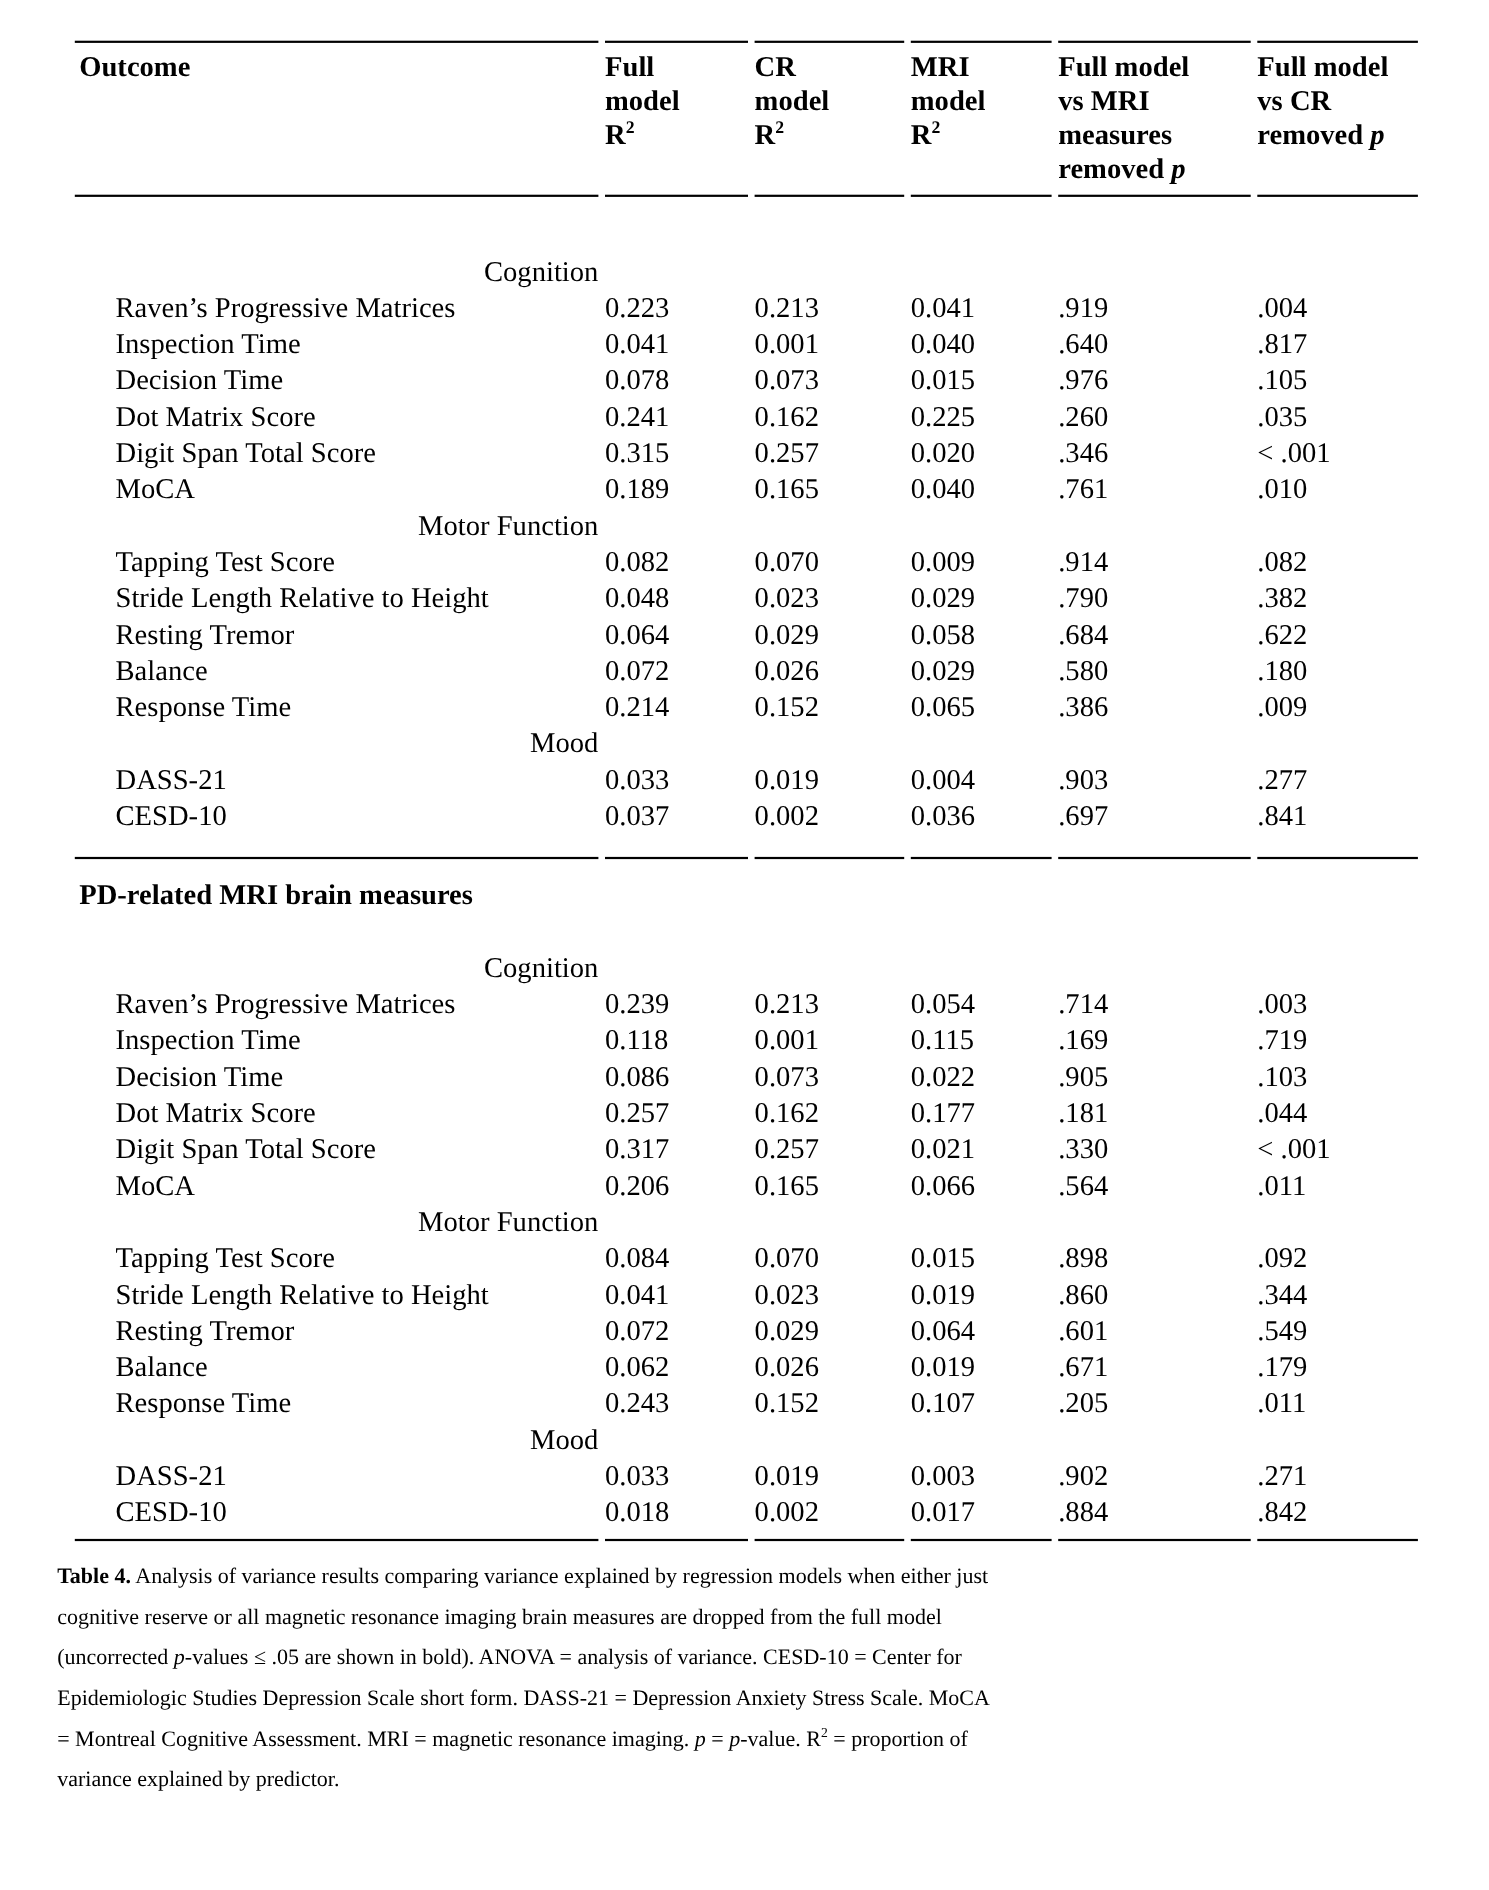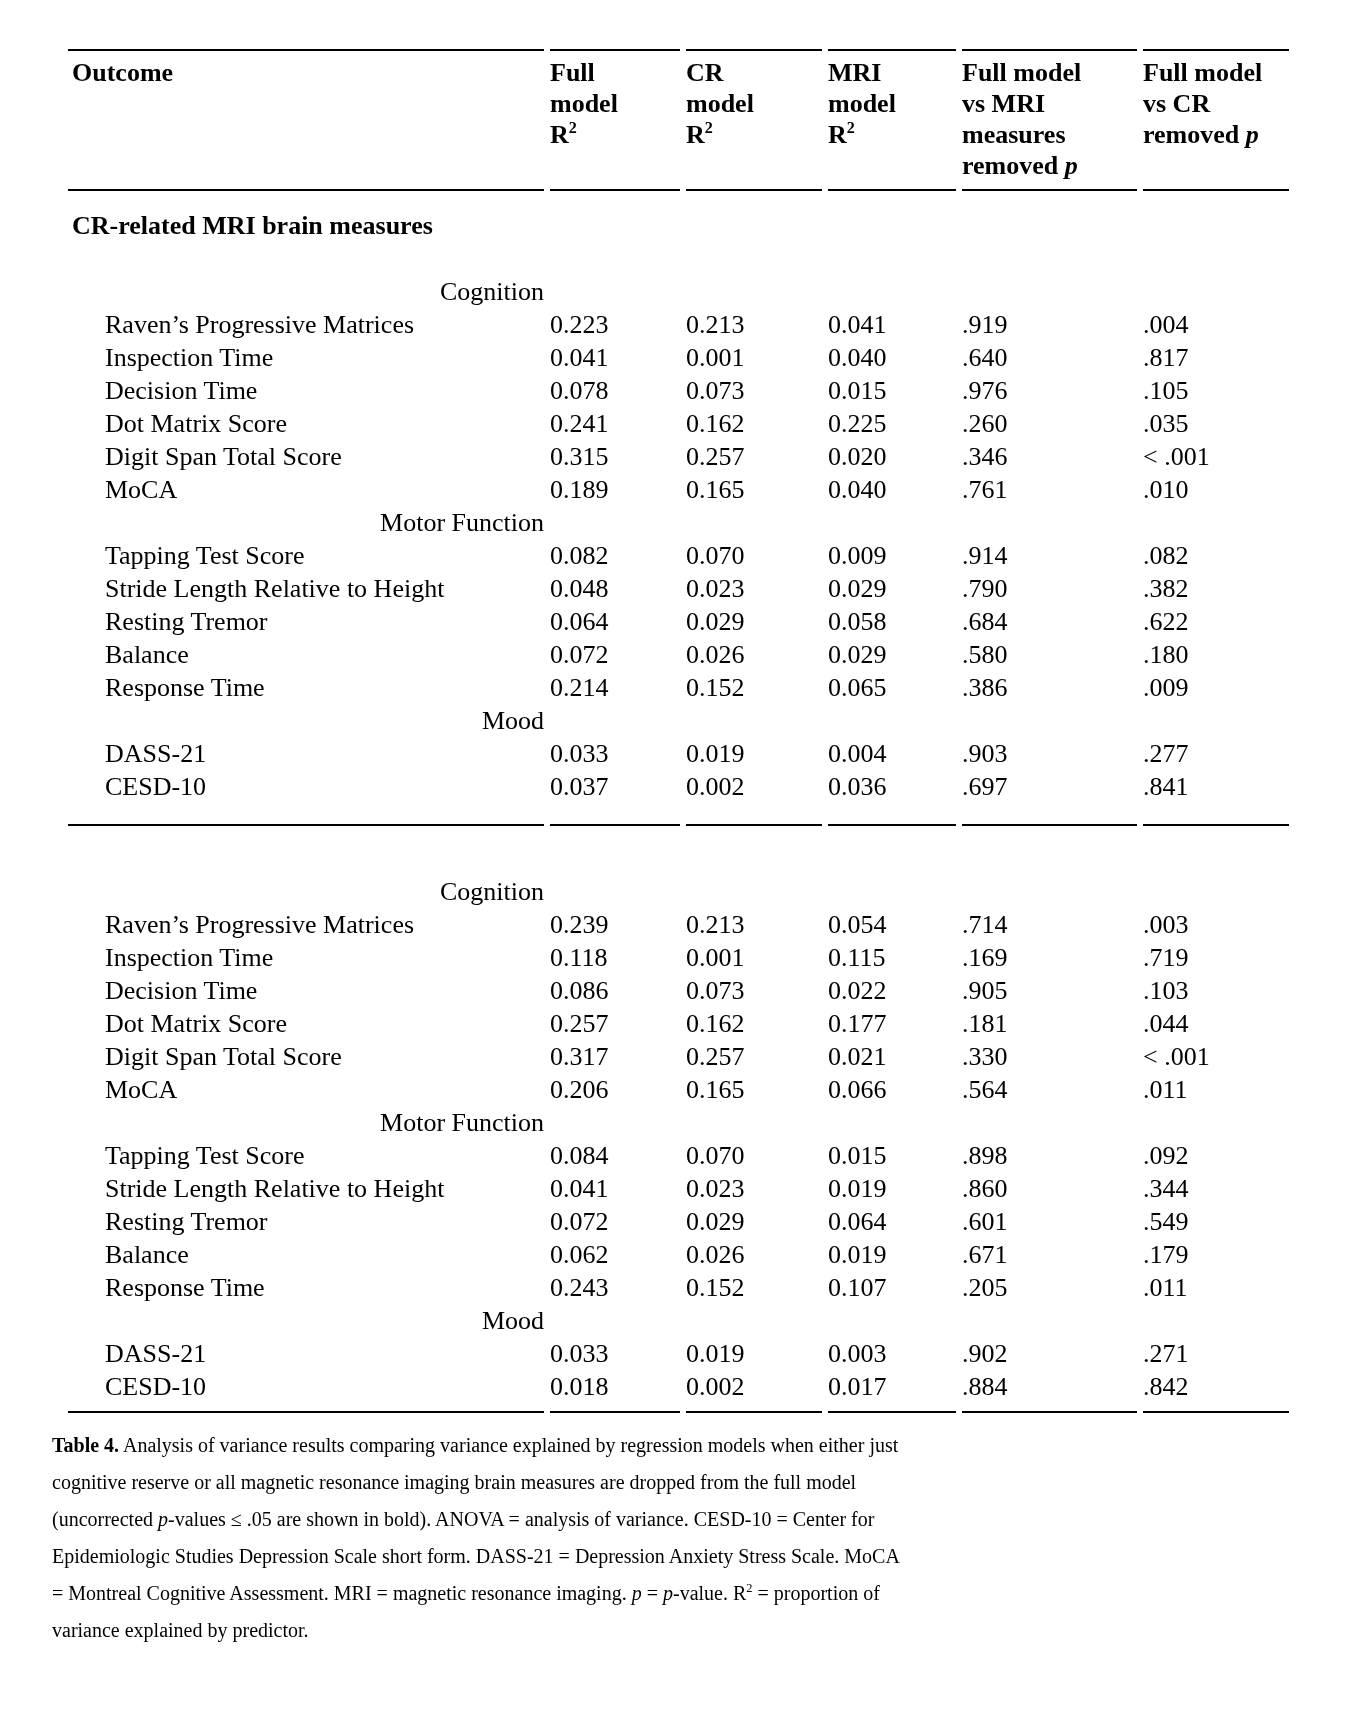--- a/index.html
+++ b/index.html
@@ -7,21 +7,21 @@
     padding: 0;
     background: #ffffff;
     color: #000000;
     font-family: "Liberation Serif", "DejaVu Serif", serif;
   }
   .page {
     position: relative;
     width: 1354px;
     height: 1718px;
     background: #ffffff;
-    padding-top: 49px;
+    padding-top: 37px;
     box-sizing: border-box;
   }
   .table-wrap { margin-left: 62px; }
   table.results {
     border-collapse: separate;
     border-spacing: 6px 0;
     table-layout: fixed;
     width: 1233px;
   }
   th, td { box-sizing: border-box; }
@@ -87,23 +87,20 @@
           <th><span>CR</span><br><span>model</span><br><span>R</span><sup>2</sup></th>
           <th><span>MRI</span><br><span>model</span><br><span>R</span><sup>2</sup></th>
           <th><span>Full model</span><br><span>vs MRI</span><br><span>measures</span><br><span>removed </span><span style="font-style: italic;">p</span></th>
           <th><span>Full model</span><br><span>vs CR</span><br><span>removed </span><span style="font-style: italic;">p</span></th>
         </tr>
       </thead>
       <tbody>
           <tr class="spacer">
             <td colspan="6" style="height: 18px;"></td>
           </tr>
-          <tr>
-            <td class="section-title" colspan="6">CR-related MRI brain measures</td>
-          </tr>
           <tr class="spacer">
             <td colspan="6" style="height: 33px;"></td>
           </tr>
           <tr>
             <td class="group-label">Cognition</td>
             <td class="val"></td>
             <td class="val"></td>
             <td class="val"></td>
             <td class="val"></td>
             <td class="val"></td>
@@ -234,20 +231,23 @@
           <tr class="divider">
             <td></td>
             <td></td>
             <td></td>
             <td></td>
             <td></td>
             <td></td>
           </tr>
           <tr class="spacer">
             <td colspan="6" style="height: 16px;"></td>
+          </tr>
+          <tr>
+            <td class="section-title" colspan="6">PD-related MRI brain measures</td>
           </tr>
           <tr class="spacer">
             <td colspan="6" style="height: 33px;"></td>
           </tr>
           <tr>
             <td class="group-label">Cognition</td>
             <td class="val"></td>
             <td class="val"></td>
             <td class="val"></td>
             <td class="val"></td>

